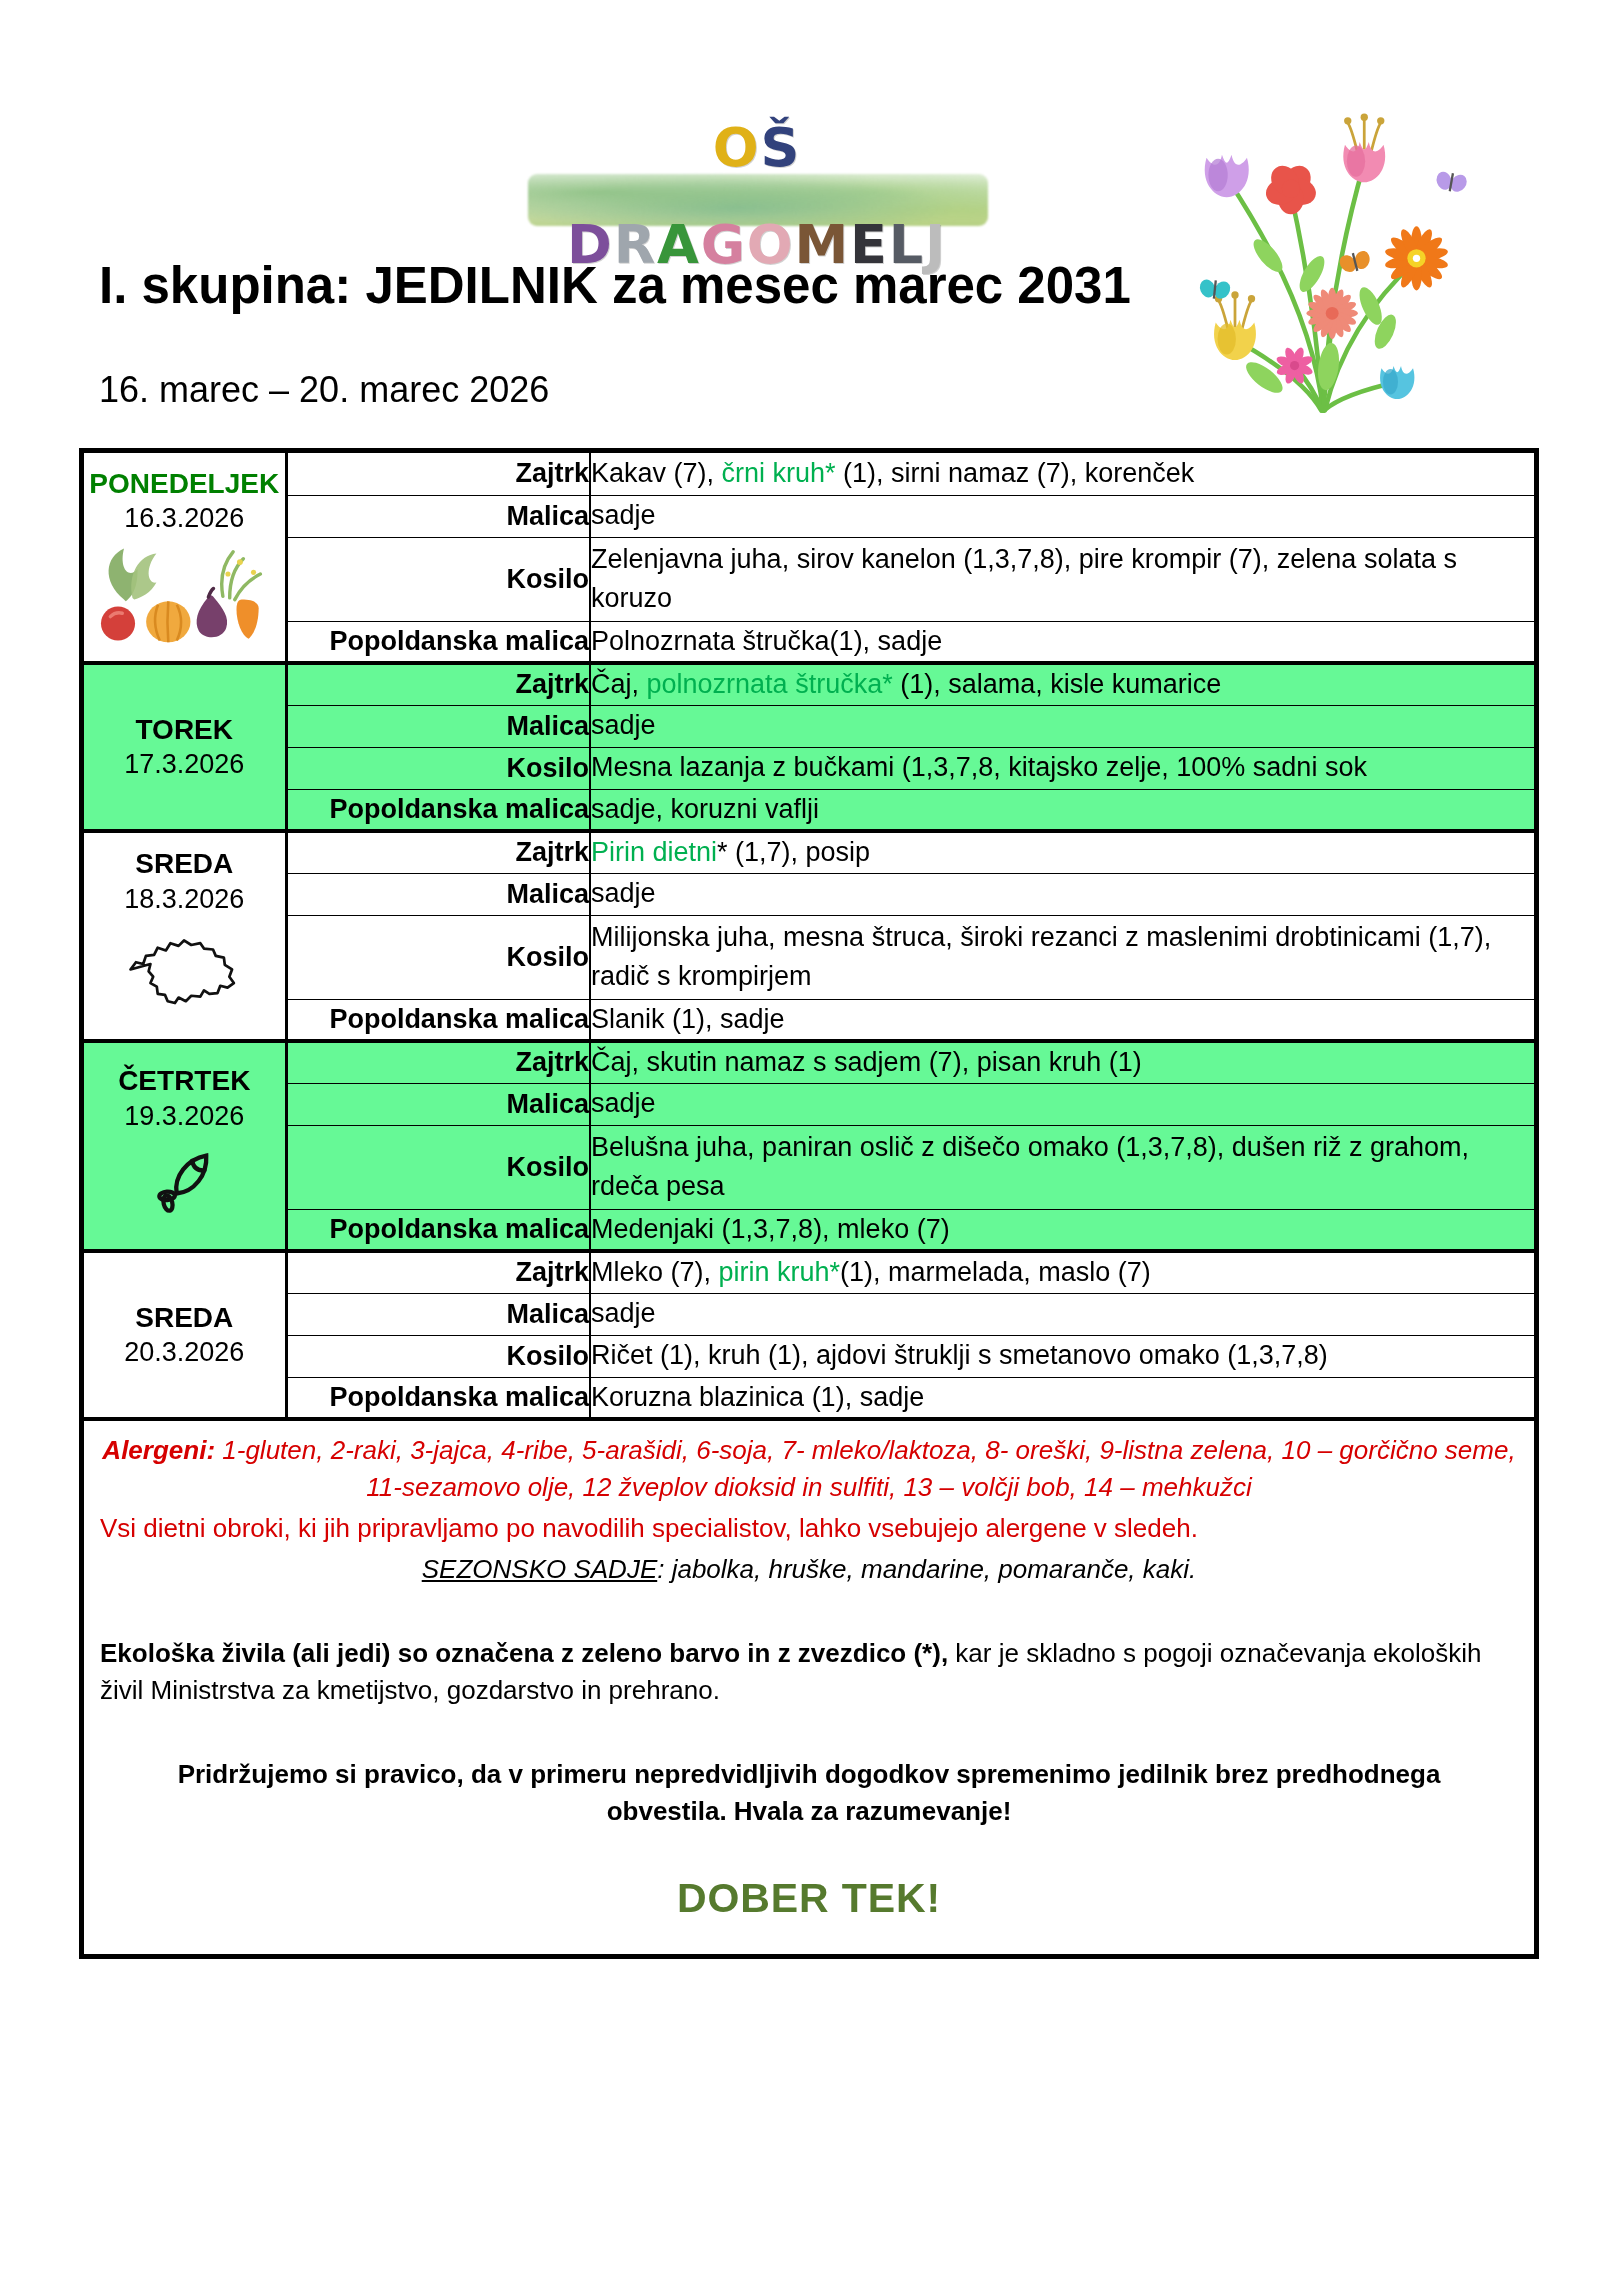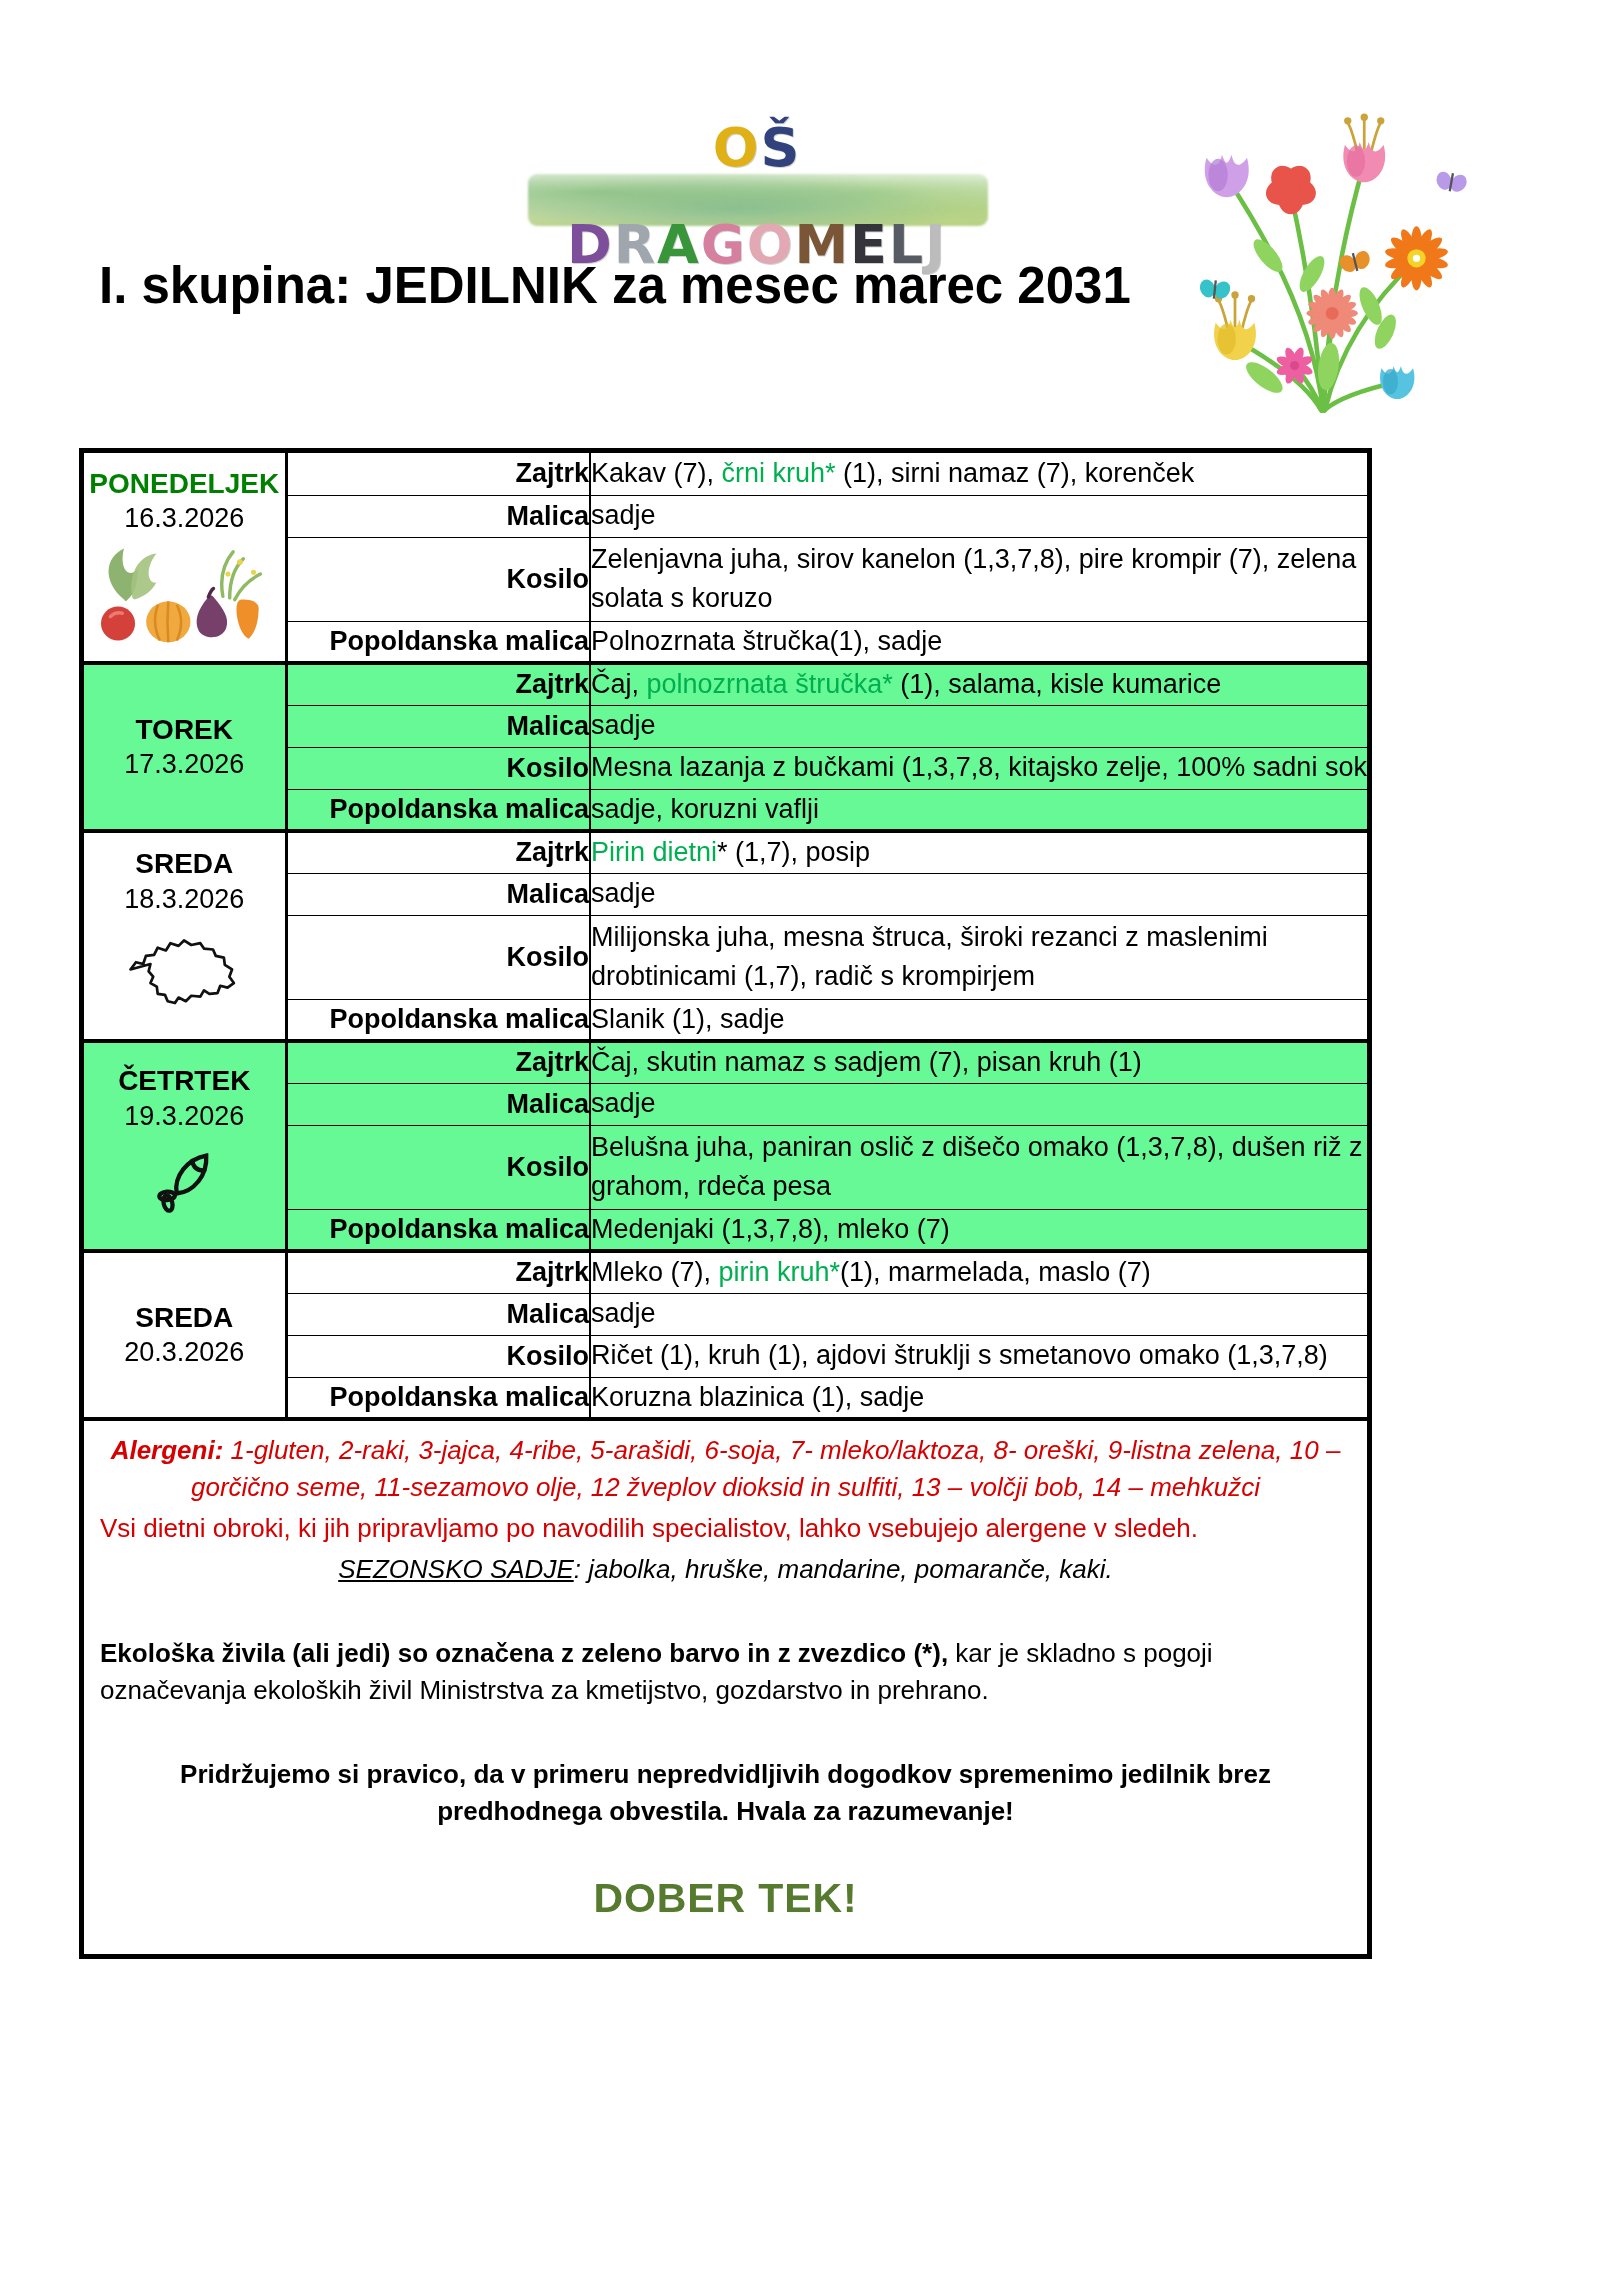--- a/index.html
+++ b/index.html
@@ -17,21 +17,21 @@
       radial-gradient(ellipse at 45% 65%, rgba(110,178,150,.6), transparent 62%),
       radial-gradient(ellipse at 75% 35%, rgba(150,200,125,.6), transparent 64%),
       radial-gradient(ellipse at 95% 70%, rgba(175,205,110,.6), transparent 64%),
       linear-gradient(to bottom, rgba(200,225,180,.25), rgba(170,200,115,.8));
     filter:blur(1.3px);}
   .flowers{position:absolute;left:1175px;top:86px;width:296px;height:330px;}
   .title{position:absolute;left:99px;top:256px;margin:0;font-size:51px;font-weight:bold;}
   .subtitle{position:absolute;left:99px;top:369px;font-size:36px;}
 
   
-  .box{position:absolute;left:79px;top:448px;width:1293px;border:5.4px solid #000;box-sizing:border-box;background:#fff;}
+  .box{position:absolute;left:79px;top:448px;width:1460px;border:5.4px solid #000;box-sizing:border-box;background:#fff;}
   table.menu{border-collapse:collapse;width:100%;table-layout:fixed;border-bottom:4.5px solid #000;}
   col.c-day{width:202px;} col.c-label{width:304px;}
   table.menu td{border-top:1.8px solid #000;font-size:27px;padding:0;vertical-align:middle;}
   tr.block-start td{border-top:4.5px solid #000;}
   tbody tr:first-child td{border-top:none;}
   tr.menu-row{height:42px;}
   tr.tall{height:84px;}
   tr.hl td{background:#66f996;}
   td.day-cell{border-right:3.6px solid #000;text-align:center;}
   td.label-cell{border-left:3.6px solid #000;border-right:2.7px solid #000;text-align:right;font-weight:bold;}
@@ -181,20 +181,21 @@
           <line x1="0" y1="-10" x2="0" y2="10" stroke="#555" stroke-width="2.5"></line>
         </g>
         <g transform="translate(42,222) rotate(6)">
           <ellipse cx="-7" cy="-4" rx="8" ry="10" fill="#35c2c9" transform="rotate(-28)"></ellipse>
           <ellipse cx="7" cy="-4" rx="8" ry="10" fill="#35c2c9" transform="rotate(28)"></ellipse>
           <line x1="0" y1="-10" x2="0" y2="10" stroke="#555" stroke-width="2.5"></line>
         </g>
       </svg></div>
 
   <h1 class="title">I. skupina: JEDILNIK za mesec marec 2031</h1>
+  <div class="subtitle">16. marec – 20. marec 2026</div>
 
   <div class="box">
     <table class="menu">
       <colgroup>
           <col class="c-day">
           <col class="c-label">
           <col>
         </colgroup>
       <tbody id="menu-body">
           <tr class="menu-row block-start">

